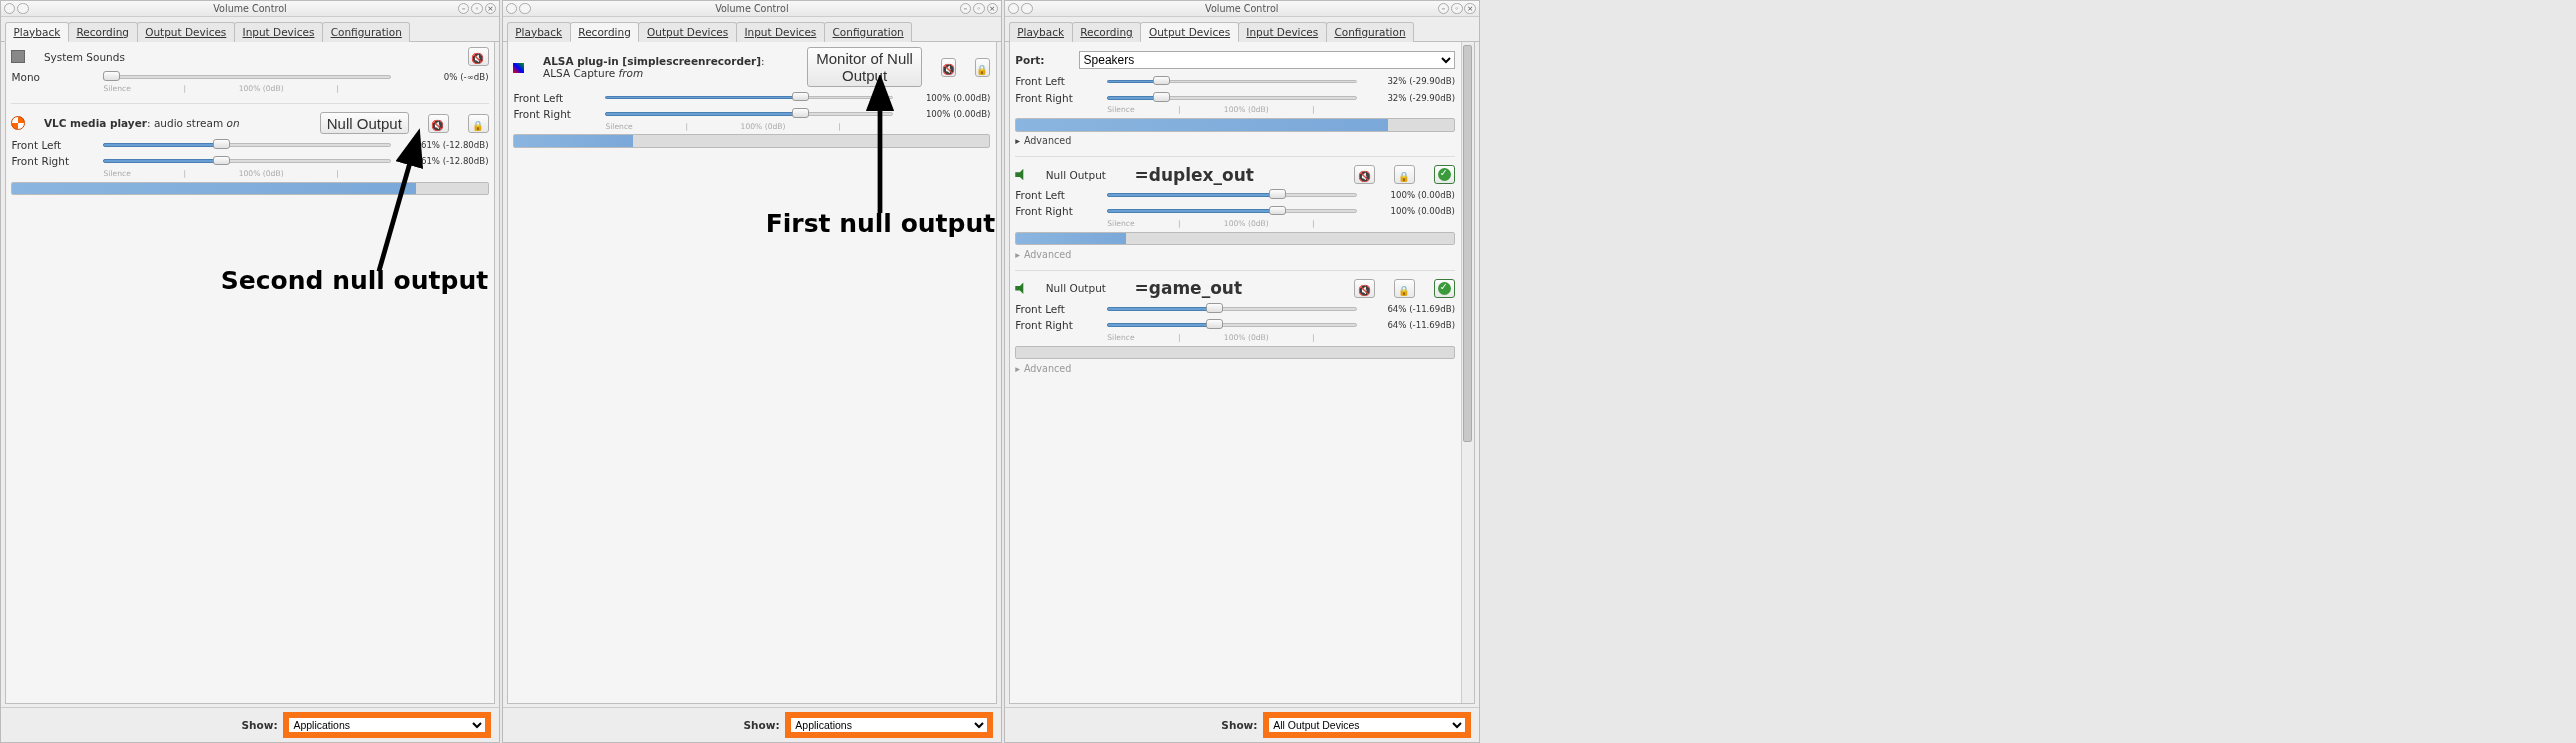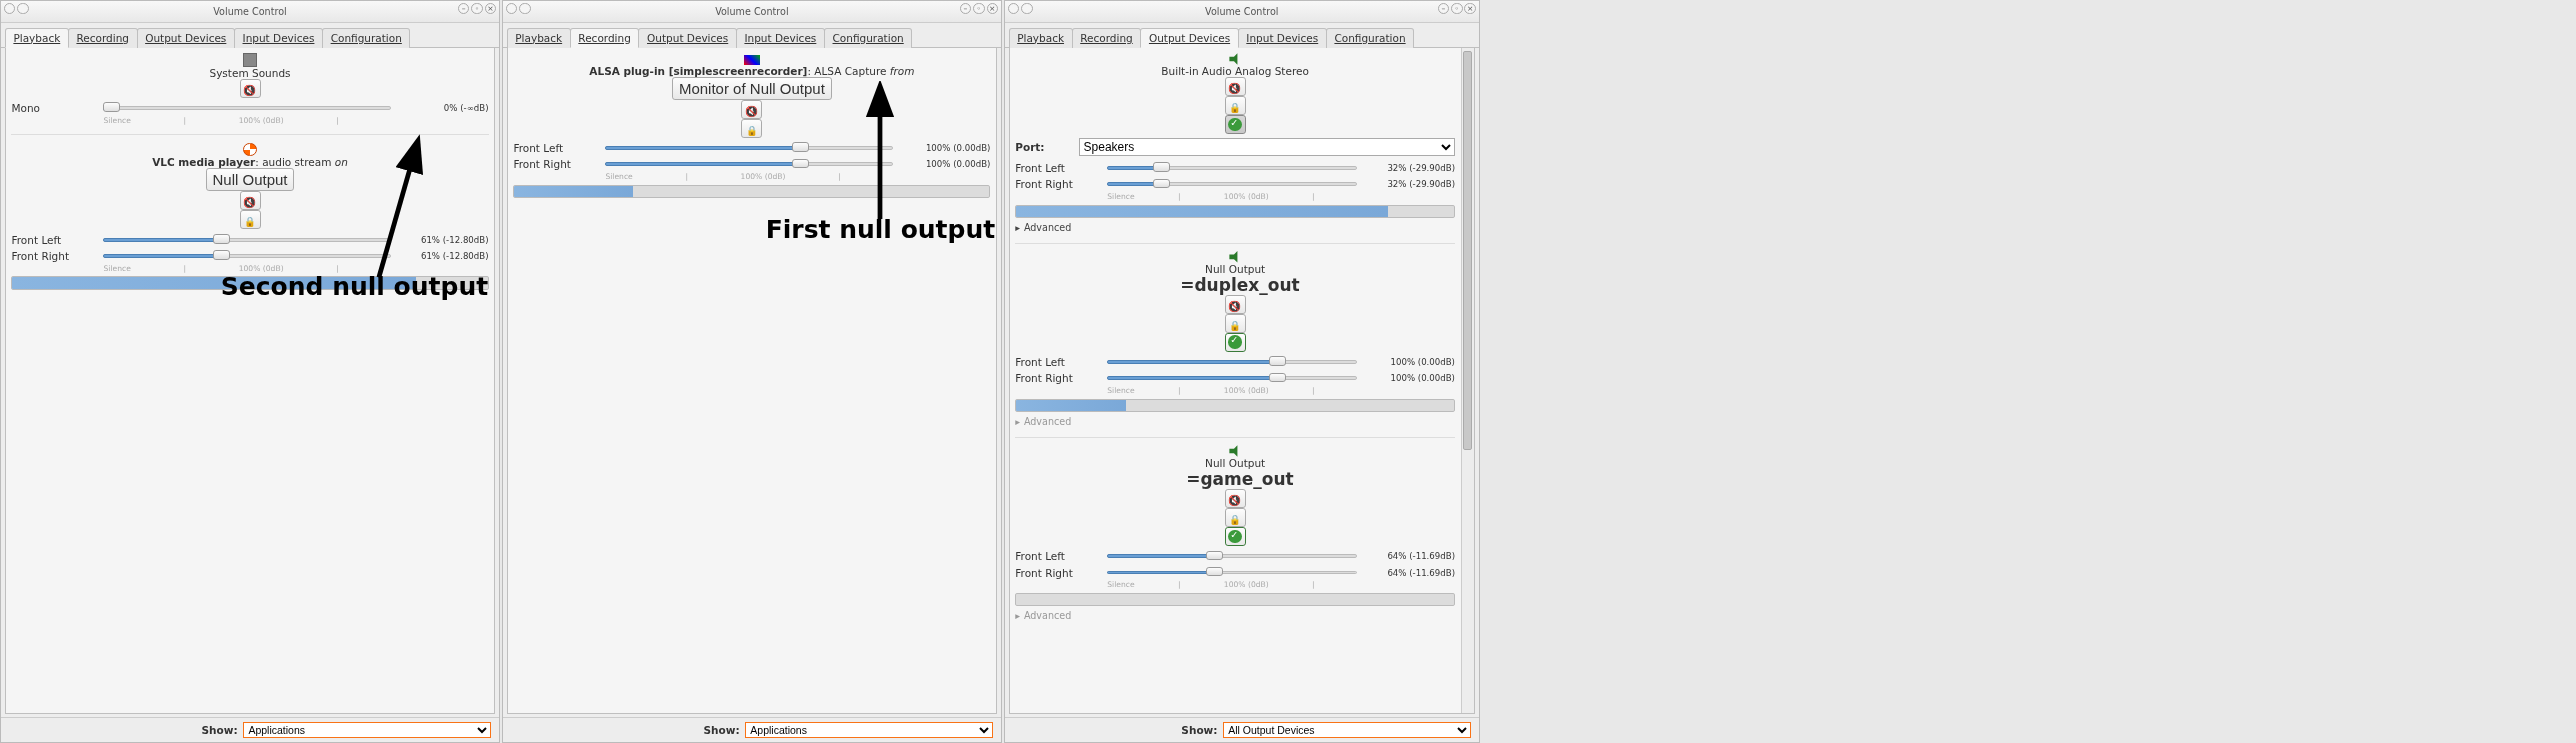--- a/index.html
+++ b/index.html
@@ -17,21 +17,21 @@
   .window {
     flex: 0 0 auto;
     background: #ededed;
     border: 1px solid #bbb;
     display: flex;
     flex-direction: column;
     margin-right: 1.9px;
     position: relative;
   }
   .titlebar {
-    height: 22px;
+    height: 16px;
     background: linear-gradient(#f8f8f8,#e8e8e8);
     border-bottom: 1px solid #ccc;
     display: flex;
     align-items: center;
     justify-content: center;
     position: relative;
     font-size: 9.6px;
     color: #555;
   }
   .titlebar .wctrls {
@@ -91,23 +91,22 @@
     overflow-y: auto;
     padding: 5.7px;
     position: relative;
   }
   .stream {
     margin-bottom: 9.6px;
   }
   .stream-hdr {
     display: flex;
     align-items: center;
-    gap: 0;
+    gap: 19px;
     margin-bottom: 3.8px;
-    flex-direction: column;
   }
   .stream-hdr .spacer { flex: 1; }
   .appicon {
     width: 13.4px; height: 13.4px;
     display: inline-block;
   }
   .icon-sys { background: #888; border: 1px solid #666; }
   .icon-vlc {
     background: conic-gradient(#f60 0 90deg,#fff 90deg 180deg,#f60 180deg 270deg,#fff 270deg 360deg);
     border-radius: 50%;
@@ -251,24 +250,24 @@
   .footer {
     border-top: 1px solid #ccc;
     background: #ededed;
     padding: 3.8px 7.6px;
     display: flex;
     align-items: center;
     justify-content: flex-end;
     gap: 5.7px;
   }
   .footer select {
-    width: 248px;
+    width: 208px;
     font-size: 10.5px;
     background: #fff;
-    border: 1px solid #f97316;
+    border: 6px solid #f97316;
   }
   .italic { font-style: italic; }
   .bold { font-weight: bold; }
   .portrow {
     display: flex;
     align-items: center;
     gap: 5px;
     margin: 3.8px 0 5.7px 0;
   }
   .portrow select {
@@ -532,34 +531,20 @@
     <div class="tab"><span class="ul">Playback</span></div>
     <div class="tab"><span class="ul">Recording</span></div>
     <div class="tab active"><span class="ul">Output Devices</span></div>
     <div class="tab"><span class="ul">Input Devices</span></div>
     <div class="tab"><span class="ul">Configuration</span></div>
   </div>
 
   <div class="content" style="padding-right:19px">
 
     <div class="stream">
-      <div class="stream-hdr">
-        <span class="icon-spk"></span>
-        <span class="hdr-label">Built-in Audio Analog Stereo</span>
-        <span class="spacer"></span>
-        <button class="btn sq">
-            <span class="mute-ico"></span>
-          </button>
-        <button class="btn sq">
-            <span class="lock-ico"></span>
-          </button>
-        <button class="btn sq active green">
-            <span class="check-ico"></span>
-          </button>
-      </div>
       <div class="portrow">
         <span class="bold">Port:</span>
         <select><option>Speakers</option></select>
       </div>
       <div class="chanrow">
         <span class="chanlabel">Front Left</span>
         <div class="slider-wrap">
           <div class="slider-track"></div>
             <div class="slider-fill" style="width:22%"></div>
             <div class="slider-thumb" style="left:calc(22% - 8.6px)"></div>

